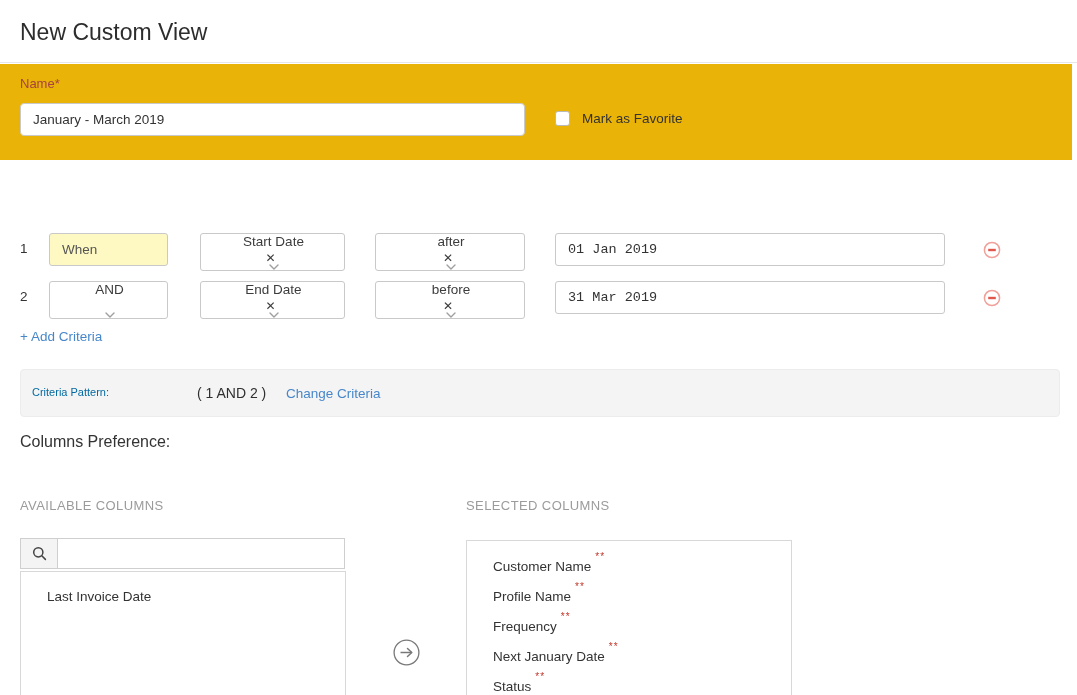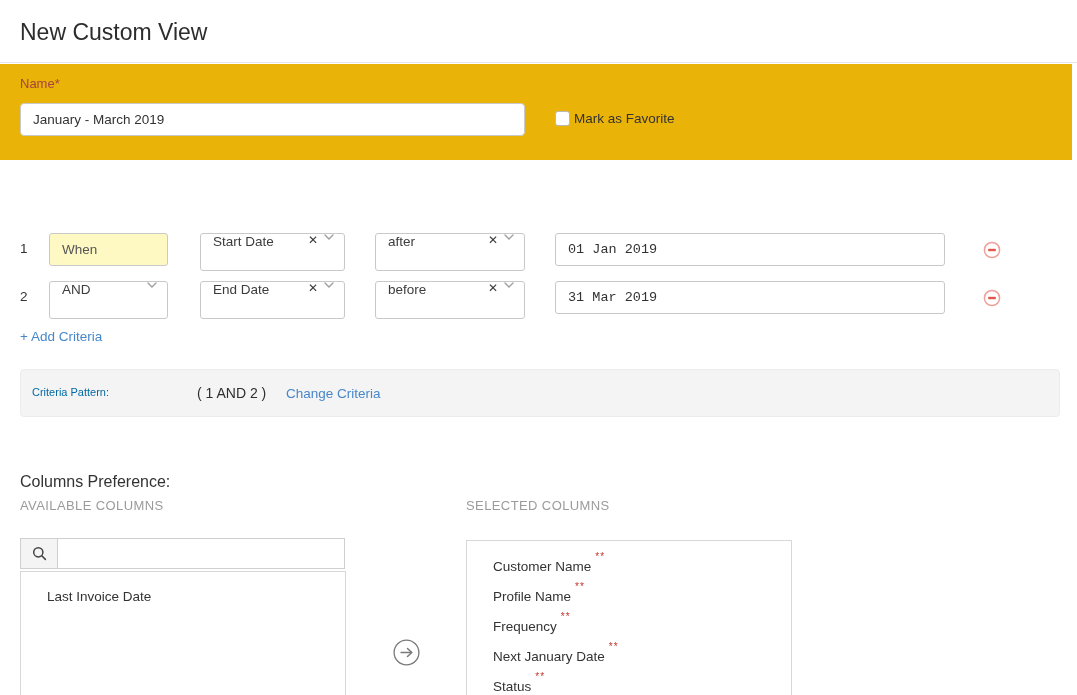--- a/index.html
+++ b/index.html
@@ -5,48 +5,48 @@
   * { margin:0; padding:0; box-sizing:border-box; }
   body { font-family:"Liberation Sans", sans-serif; background:#fff; }
   .screen { position:relative; width:1077px; height:695px; background:#fff; overflow:hidden; }
 
   .header { position:absolute; left:0; top:0; width:1077px; height:63px; border-bottom:1px solid #e7e7e7; background:#fff; }
   .page-title { position:absolute; left:20px; top:19px; font-size:23px; font-weight:400; color:#2d2d2d; }
 
   .name-section { position:absolute; left:0; top:64px; width:1072px; height:96px; background:#eab308; }
   .name-label { position:absolute; left:20px; top:12px; font-size:13px; color:#a54240; }
   .name-input { position:absolute; left:20px; top:39px; width:505px; height:33px; border:1px solid #c9c9c9; border-radius:4px; padding:0 12px; font-size:13.5px; color:#333; background:#fff; font-family:inherit; outline:none; }
-  .fav-wrap { position:absolute; left:555px; top:47px; display:flex; align-items:center; gap:4px; }
+  .fav-wrap { position:absolute; left:555px; top:47px; display:flex; align-items:center; gap:12px; }
   .checkbox { width:15px; height:15px; border:1px solid #b9b9b9; border-radius:3px; background:#fff; cursor:pointer; }
   .fav-label { font-size:13.5px; color:#333; }
 
   .criteria-heading { position:absolute; left:20px; top:177px; font-size:16px; color:#333; font-weight:400; }
 
   .crit-row { position:absolute; left:0; width:1077px; height:33px; }
   .row-1 { top:233px; } .row-2 { top:281px; }
   .row-index { position:absolute; left:20px; top:8px; font-size:13.5px; color:#333; }
   .when-box { position:absolute; left:49px; top:0; width:119px; height:33px; background:#fef9c3; border:1px solid #c9c9c9; border-radius:3px; font-size:13.5px; color:#555; line-height:31px; padding-left:12px; }
-  .sel { position:absolute; top:0; height:38px; background:#fff; border:1px solid #c9c9c9; border-radius:3px; display:flex; padding:0 10px 0 12px; cursor:pointer; }
+  .sel { position:absolute; top:0; height:38px; background:#fff; border:1px solid #c9c9c9; border-radius:3px; display:flex; align-items:center; padding:0 10px 0 12px; cursor:pointer;flex-direction:column; }
   .sel-and { left:49px; width:119px; }
   .sel-field { left:200px; width:145px; }
   .sel-op { left:375px; width:150px; }
   .sel-text { flex:1; font-size:13.5px; color:#3c3c3c; white-space:nowrap; overflow:hidden; }
   .x-glyph { font-size:12px; color:#3a3a3a; margin-right:6px; cursor:pointer; line-height:1; }
   .chev { display:block; }
   .val-input { position:absolute; left:555px; top:0; width:390px; height:33px; border:1px solid #c9c9c9; border-radius:3px; padding:0 12px; font-size:13.5px; color:#333; background:#fff; font-family:Liberation Mono, monospace; outline:none; }
   .minus-btn { position:absolute; left:983px; top:8px; width:18px; height:18px; cursor:pointer; background:none; border:none; padding:0; }
 
   .add-criteria { position:absolute; left:20px; top:329px; font-size:13.5px; color:#4787c9; text-decoration:none; cursor:pointer; }
 
   .pattern-bar { position:absolute; left:20px; top:369px; width:1040px; height:48px; background:#f4f4f4; border:1px solid #ececec; border-radius:4px; }
   .pattern-label { position:absolute; left:11px; top:16px; font-size:11px; color:#0369a1; }
   .pattern-value { position:absolute; left:176px; top:15px; font-size:14px; color:#2f2f2f; }
   .change-link { position:absolute; left:265px; top:16px; font-size:13.5px; color:#4787c9; text-decoration:none; cursor:pointer; }
 
-  .columns-heading { position:absolute; left:20px; top:433px; font-size:16px; color:#333; font-weight:400;margin-top:40px; }
+  .columns-heading { position:absolute; left:20px; top:433px; font-size:16px; color:#333; font-weight:400; }
   .col-header { position:absolute; top:498px; font-size:13px; color:#9b9b9b; letter-spacing:0.4px; }
   .col-header.available { left:20px; }
   .col-header.selected { left:466px; }
 
   .search-iconbox { position:absolute; left:20px; top:538px; width:38px; height:31px; background:#f4f4f4; border:1px solid #cfcfcf; display:flex; align-items:center; justify-content:center; }
   .search-input { position:absolute; left:57px; top:538px; width:288px; height:31px; border:1px solid #cfcfcf; padding:0 10px; font-size:13.5px; color:#333; background:#fff; font-family:inherit; outline:none; }
   .available-box { position:absolute; left:20px; top:571px; width:326px; height:140px; border:1px solid #d8d8d8; background:#fff; }
   .avail-item { padding:17px 0 0 26px; font-size:13.5px; color:#333; cursor:pointer; }
 
   .move-btn { position:absolute; left:393px; top:639px; width:27px; height:27px; background:none; border:none; padding:0; cursor:pointer; }

